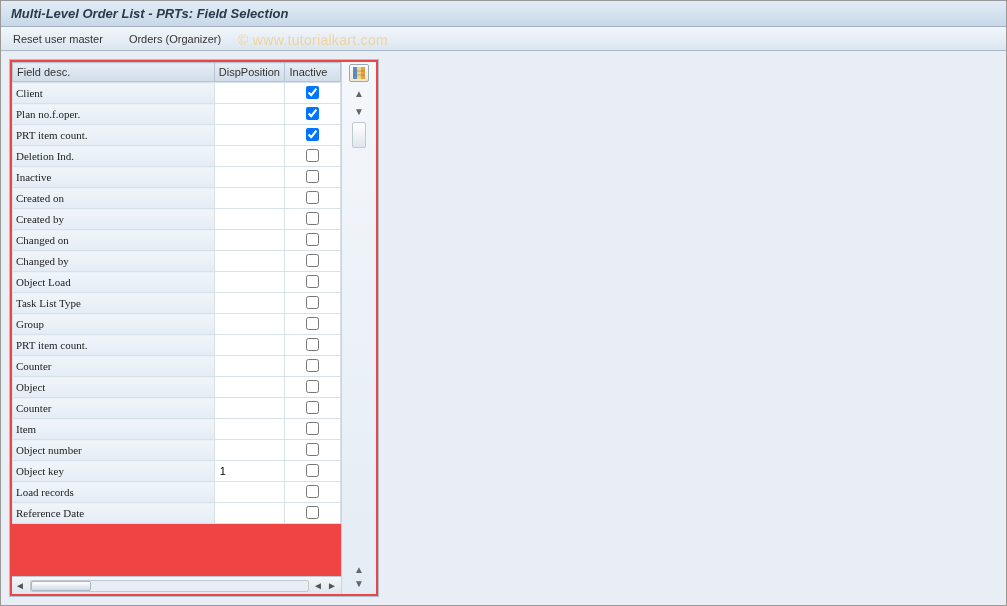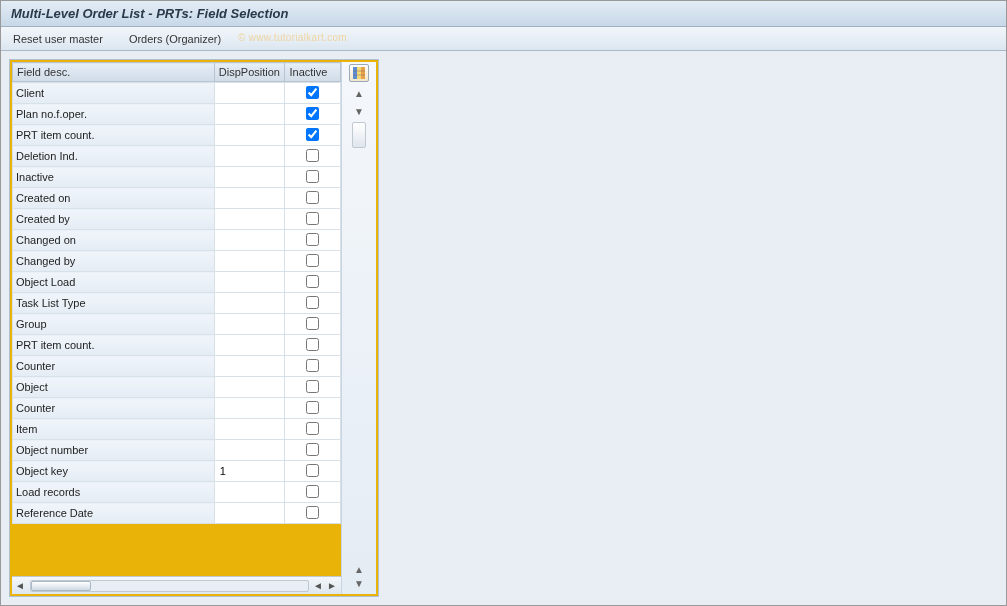--- a/index.html
+++ b/index.html
@@ -42,35 +42,35 @@
       padding: 2px 4px;
       text-align: right;
     }
     
     
     .watermark {
       position: absolute;
       left: 238px;
       top: 32px;
       color: rgba(255,165,0,0.35);
-      font-size: 10px;
+      font-size: 14px;
       font-weight: 500;
       pointer-events: none;
       letter-spacing: 0.3px;
     }
     
     
     .content {
       padding: 8px;
       height: calc(100% - 50px);
       background: #e8eef4;
     }
     .panel {
       display: flex;
-      background: #eab308;
+      background: #ef4444;
       border: 1px solid #b0c0d0;
       width: 370px;
       height: 100%;
       position: relative;
       padding: 2px;
     }
     
     
     .table-wrap {
       width: 330px;
@@ -97,20 +97,21 @@
     .grid td {
       border: 1px solid #d8e0e8;
       padding: 1px 3px;
       height: 21px;
       background: #fff;
       font-size: 11px;
     }
     .grid td.label {
       background: linear-gradient(to bottom, #f0f5fa, #e4ecf4);
       color: #222;
+      font-family: Liberation Serif, serif;
     }
     .grid td.pos input {
       width: 100%;
       border: none;
       height: 18px;
       font-size: 11px;
       padding: 0 2px;
       background: #fff;
     }
     .grid td.chk { text-align: center; background:#fff;}

